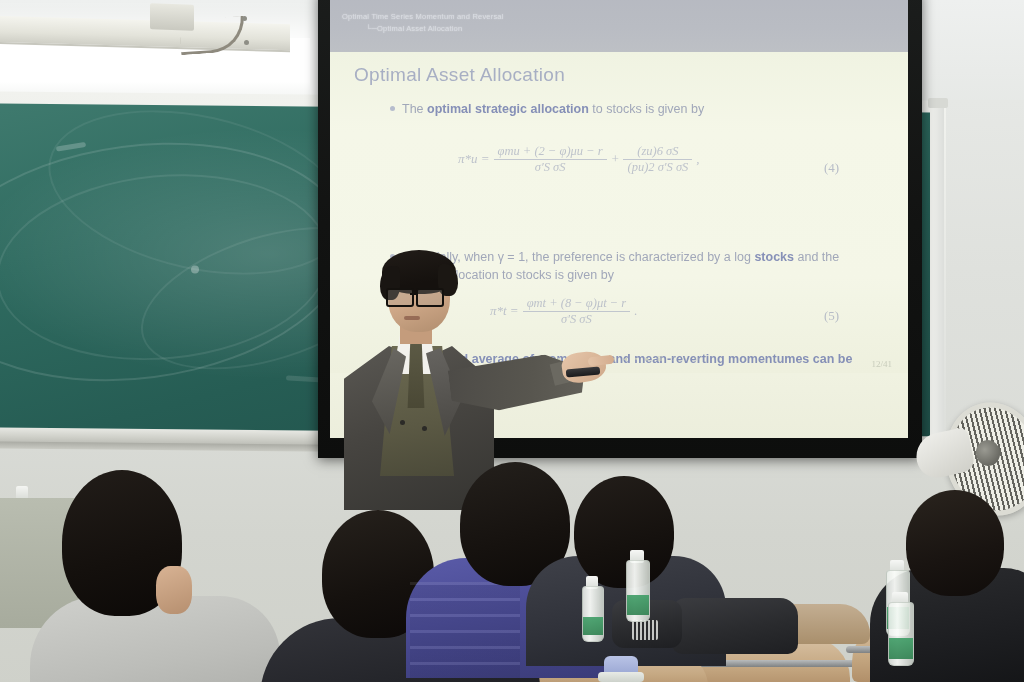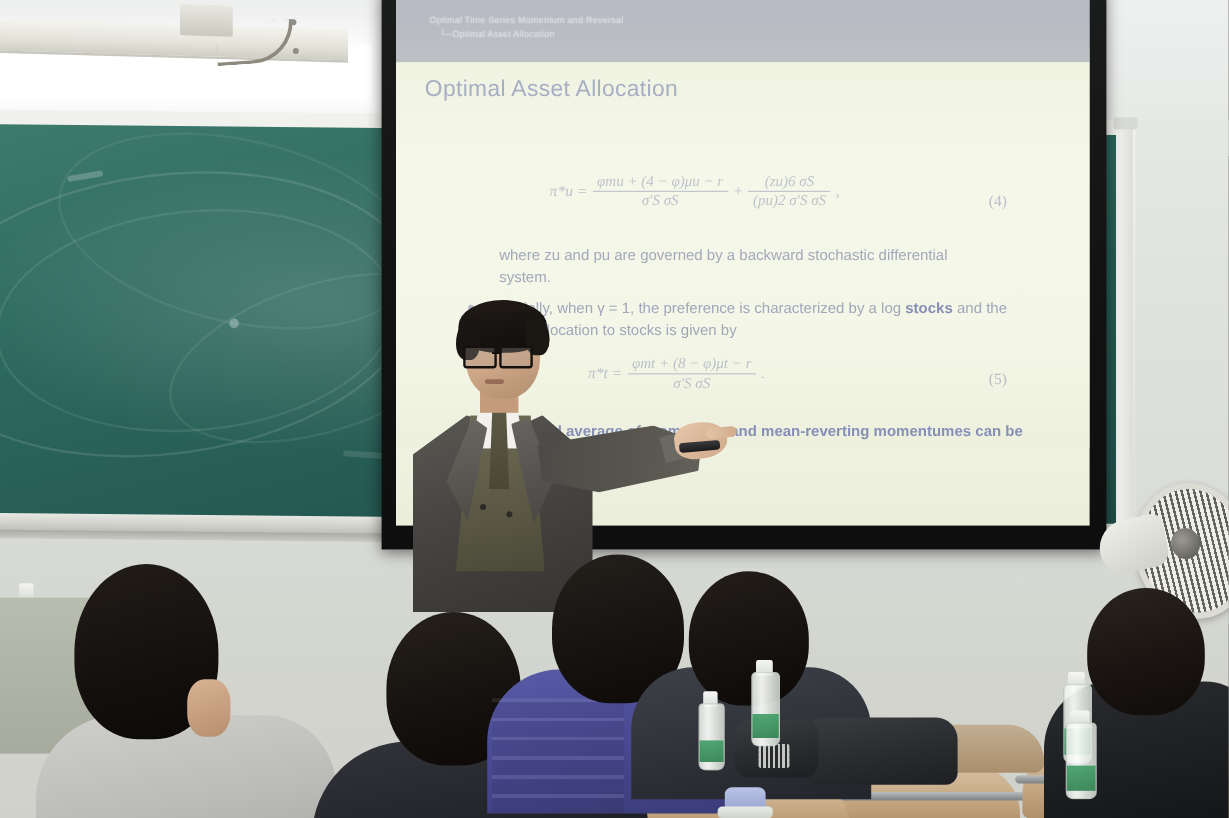--- a/index.html
+++ b/index.html
@@ -194,46 +194,49 @@
   <div class="abs ledge-mark" style="left:450px;top:429px;width:36px;height:5px;border-radius:50%;opacity:.6;"></div>
   <div class="abs ledge-mark" style="left:822px;top:452px;width:40px;height:4px;opacity:.35;"></div>
 
   <div class="abs" style="left:930px;top:100px;width:14px;height:348px;background:linear-gradient(90deg,#f2f3ef,#dcdedb);"></div>
   <div class="abs" style="left:928px;top:98px;width:20px;height:10px;background:#d7d9d4;border-radius:2px;"></div>
 
   <div class="abs" id="screen-shell"></div>
   <div class="abs" id="screen-inner">
 
     <div id="slide-header">
-      <div class="hdr-line" style="left:28px;top:22px;text-align:center;">Optimal Time Series Momentum and Reversal</div>
+      <div class="hdr-line" style="left:12px;top:22px;text-align:center;">Optimal Time Series Momentum and Reversal</div>
       <div class="hdr-line" style="left:36px;top:34px;text-align:right;">└─Optimal Asset Allocation</div>
 
     </div>
 
     <div id="slide-body">
 
       <div id="slide-title">Optimal Asset Allocation</div>
 
+      <div class="bullet-row" style="left:60px;top:48px;width:470px;">
+        <span class="bdot"></span>
+        <span class="btext"><span>The </span><span class="bstrong">optimal strategic allocation</span><span> to stocks is given by</span></span>
+      </div>
 
       <div class="eq" style="left:128px;top:92px;">
         <span style="font-size:13px;">π*u  =</span>
         <span class="frac">
-          <span class="num">φmu + (4 − φ)μu − r</span>
+          <span class="num">φmu + (2 − φ)μu − r</span>
           <span class="den">σ′S σS</span>
         </span>
         <span style="font-size:13px;">+</span>
         <span class="frac">
           <span class="num">(zu)6 σS</span>
           <span class="den">(pu)2 σ′S σS</span>
         </span>
         <span style="font-size:13px;">,</span>
       </div>
       <div class="eqnum" style="left:494px;top:108px;">(4)</div>
 
-      <div class="para" style="left:86px;top:152px;width:420px;">where zu and pu are governed by a backward stochastic differential system.</div>
 
       <div class="bullet-row" style="left:60px;top:196px;width:470px;">
         <span class="bdot"></span>
         <span class="btext"><span>Especially, when γ = 1, the preference is characterized by a log </span><span class="bstrong">stocks</span><span> and the optimal allocation to stocks is given by</span></span>
       </div>
 
       <div class="eq" style="left:160px;top:244px;">
         <span style="font-size:13px;">π*t  =</span>
         <span class="frac">
           <span class="num">φmt + (8 − φ)μt − r</span>
@@ -241,20 +244,24 @@
         </span>
         <span style="font-size:13px;">.</span>
       </div>
       <div class="eqnum" style="left:494px;top:256px;">(5)</div>
 
       <div class="bullet-row" style="left:60px;top:298px;width:470px;">
         <span class="bdot"></span>
         <span class="btext bstrong"><span>A weighted </span><span>average of momentum and mean-reverting</span><span> momentum</span><span>es can be optimal</span><span>.</span></span>
       </div>
 
+      <div id="slide-footer">
+        <div id="foot-nav">◂ ▪ ▸ ▪ ◂ ▪ ▸ ▪ ◂ ▪ ▸      ≣      ◌ ◌ ◌</div>
+        <div id="page-num">12/41</div>
+      </div>
     </div>
   </div>
 
   <div class="abs" id="speaker">
     <div class="abs" id="sp-coat"></div>
     <div class="abs" id="sp-sweater"></div>
     <div class="abs" id="sp-shirt"></div>
     <div class="abs" id="sp-tie"></div>
     <div class="abs" id="sp-lapel-l"></div>
     <div class="abs" id="sp-lapel-r"></div>

